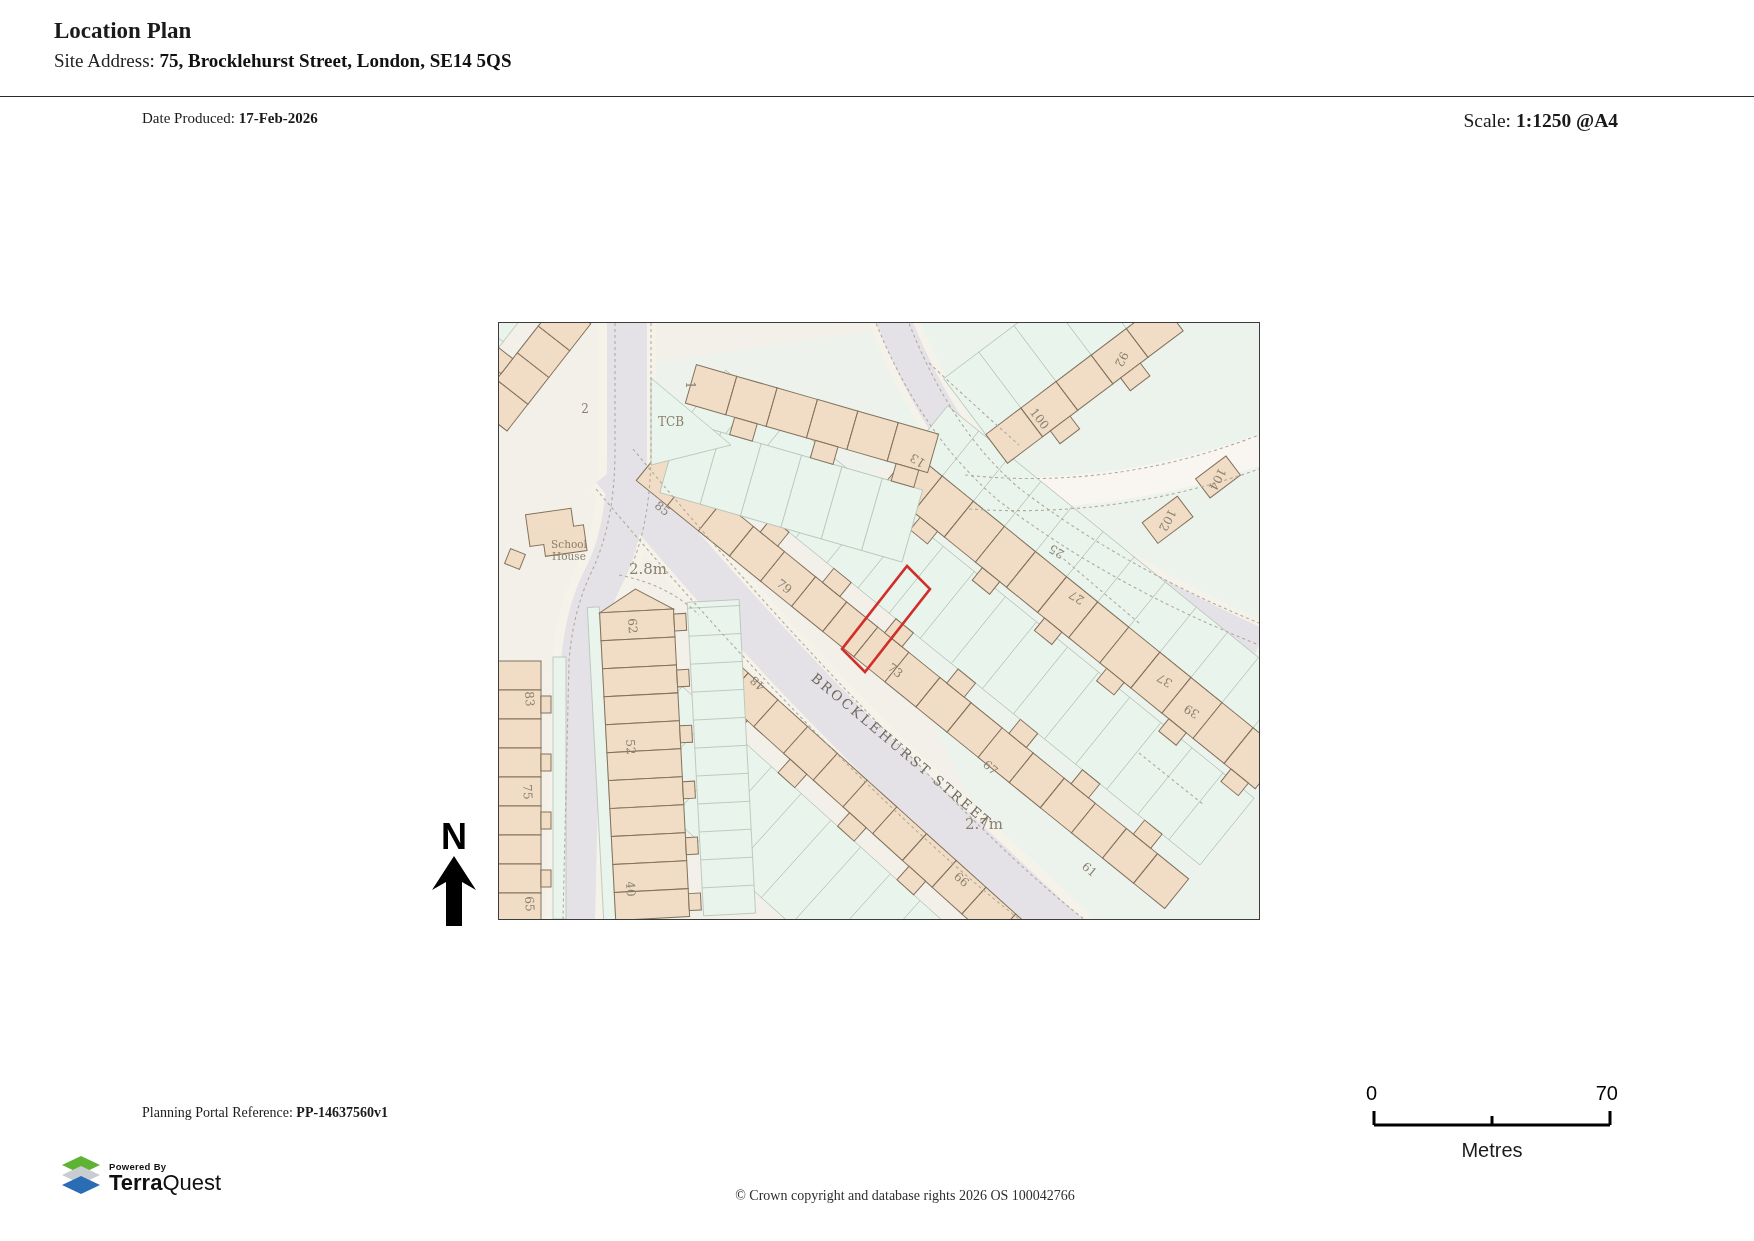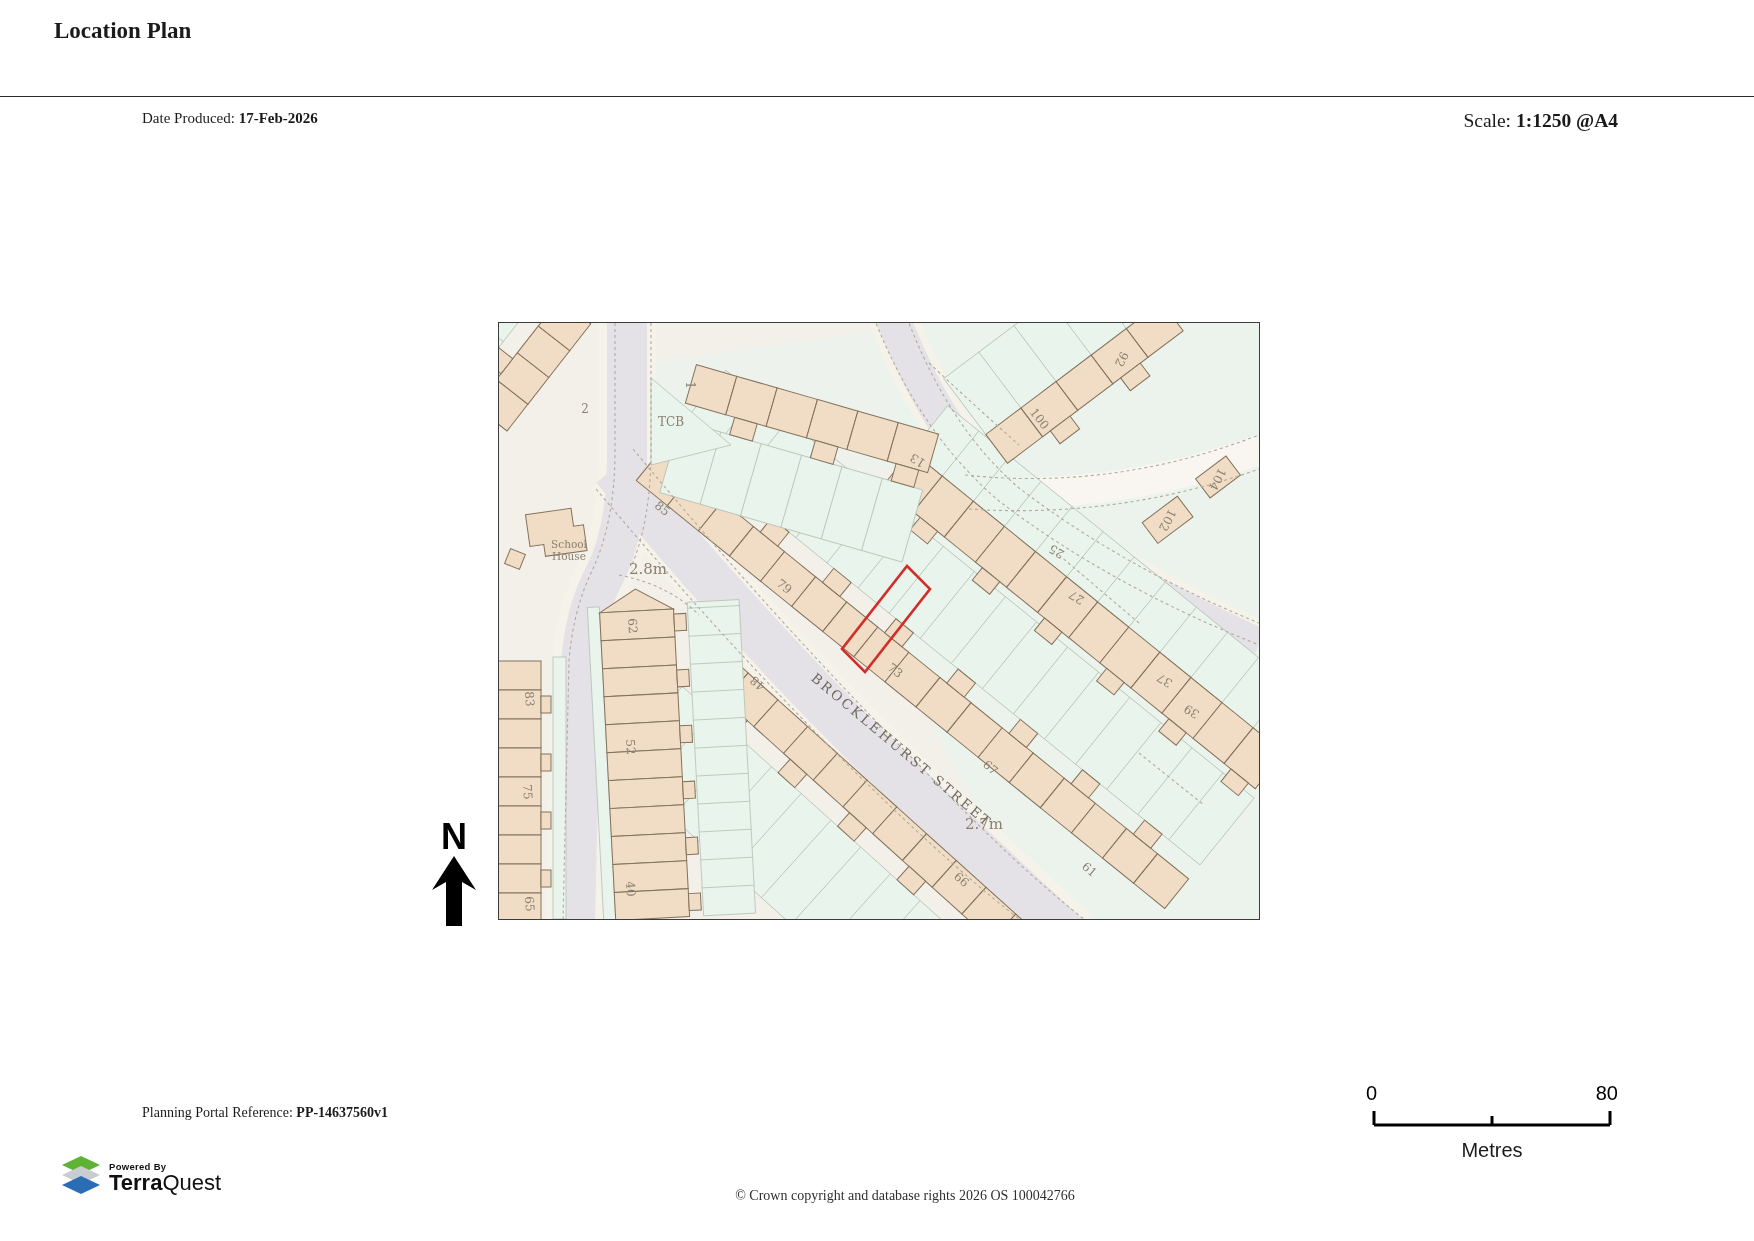--- a/index.html
+++ b/index.html
@@ -31,20 +31,21 @@
   .tq .brand .b1{font-weight:800;text-align:right;}
   .tq .brand .b2{font-weight:400;}
   .copyr{position:absolute;left:0;top:1188px;width:1754px;text-align:center;font-size:14px;color:#2e2e2e;padding-left:28px;}
   svg text{font-family:"DejaVu Serif","Liberation Serif",serif;}
 </style>
 </head>
 <body>
 
 <div class="hdr">
   <div class="title">Location Plan</div>
+  <div class="addr"><span>Site Address: </span><b>75, Brocklehurst Street, London, SE14 5QS</b></div>
 </div>
 
 <div class="metaL"><span>Date Produced: </span><b>17-Feb-2026</b></div>
 <div class="metaR"><span>Scale: </span><b>1:1250 @A4</b></div>
 
 <div class="mapbox">
   <svg id="map" width="760" height="596" viewBox="0 0 760 596">
       <rect x="0" y="0" width="760" height="596" fill="#f3f0e9"></rect>
       <path d="M 420,0 L 760,0 L 760,596 L 560,596 Q 320,320 420,0 Z" fill="#e9f4ec" opacity="0.8"></path>
       <path d="M 150,40 L 430,0 L 420,130 L 235,210 Q 180,150 150,40 Z" fill="#e9f4ec" opacity="0.7"></path>
@@ -317,21 +318,21 @@
 <div class="north">
   <div class="nl">N</div>
   <svg width="62" height="78" viewBox="0 0 62 78">
     <polygon points="31,4 53,38 39,30 39,74 23,74 23,30 9,38" fill="#000"></polygon>
   </svg>
 </div>
 
 <div class="sbar">
   <div class="nums">
     <span>0</span>
-    <span>80</span>
+    <span>70</span>
   </div>
   <svg width="252" height="22" viewBox="0 0 252 22">
     <path d="M8,18 H244 M8,18 V4 M126,18 V9 M244,18 V4" stroke="#000" stroke-width="3" fill="none"></path>
   </svg>
   <div class="unit">Metres</div>
 </div>
 
 <div class="refline"><span>Planning Portal Reference: </span><b>PP-14637560v1</b></div>
 
 <div class="tq">

